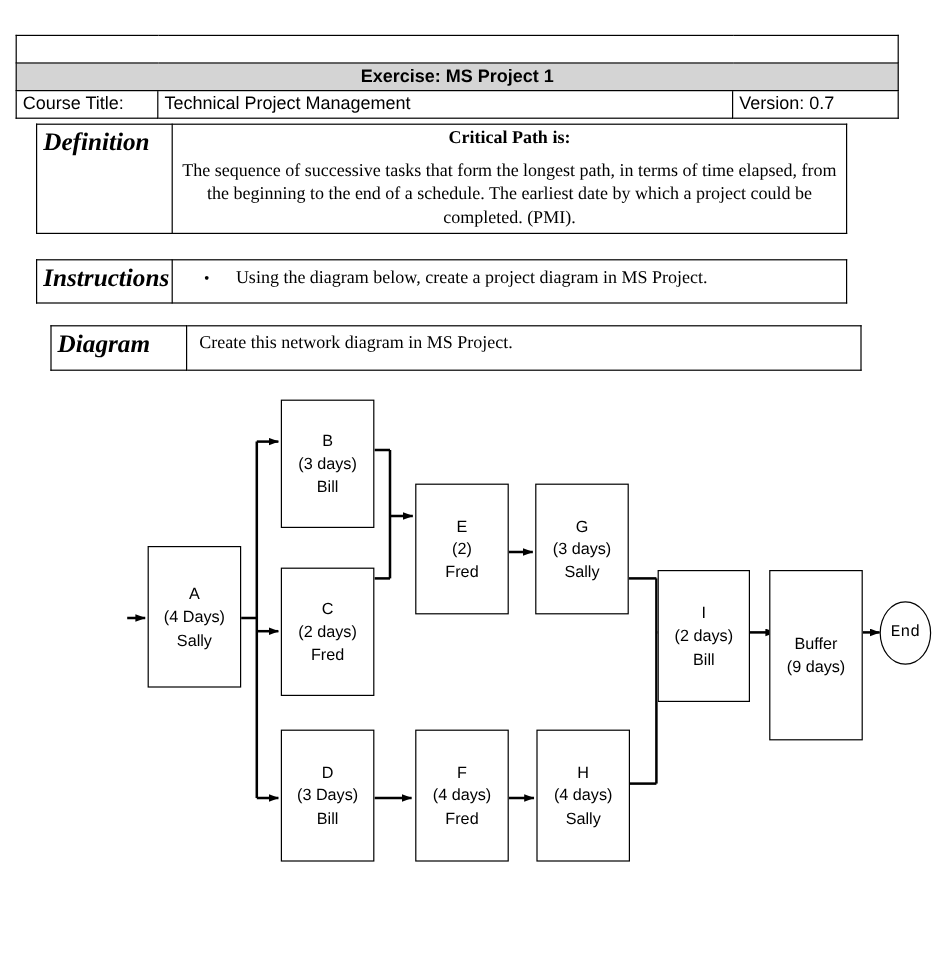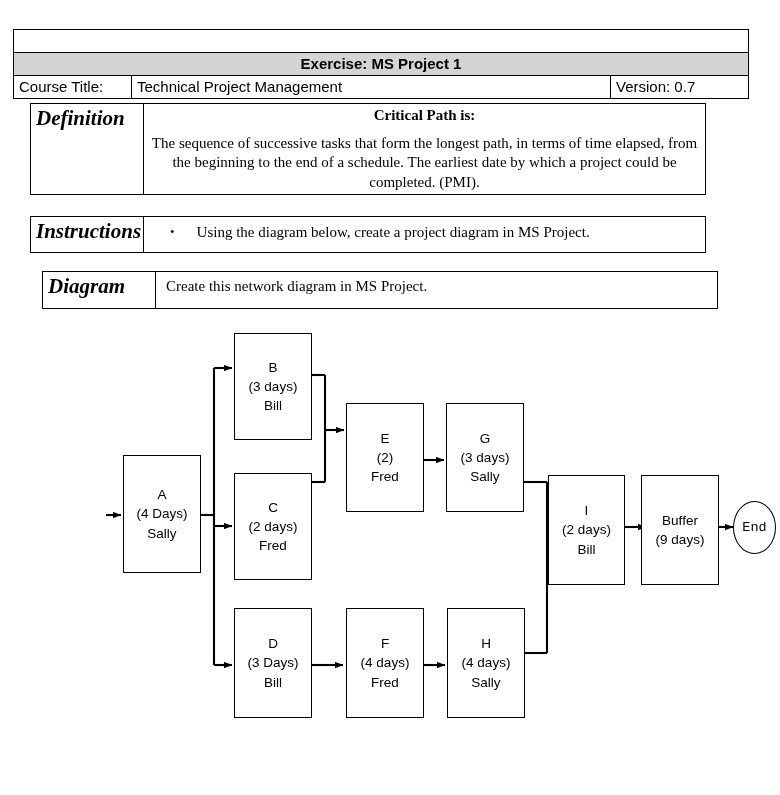--- a/index.html
+++ b/index.html
@@ -291,21 +291,21 @@
     <span>(4 days)</span>
     <span>Sally</span>
   </div>
 
   <div class="node" style="left:548px; top:155px; width:77px; height:110px;">
     <span>I</span>
     <span>(2 days)</span>
     <span>Bill</span>
   </div>
 
-  <div class="node" style="left:641px; top:155px; width:78px; height:110px;">
+  <div class="node" style="left:641px; top:155px; width:78px; height:142px;">
     <span>Buffer</span>
     <span>(9 days)</span>
   </div>
 
   <div class="terminal" style="left:733px; top:181px; width:43px; height:53px;font-family:Liberation Mono, monospace;">
     <span>End</span>
   </div>
 
 </div>
 

